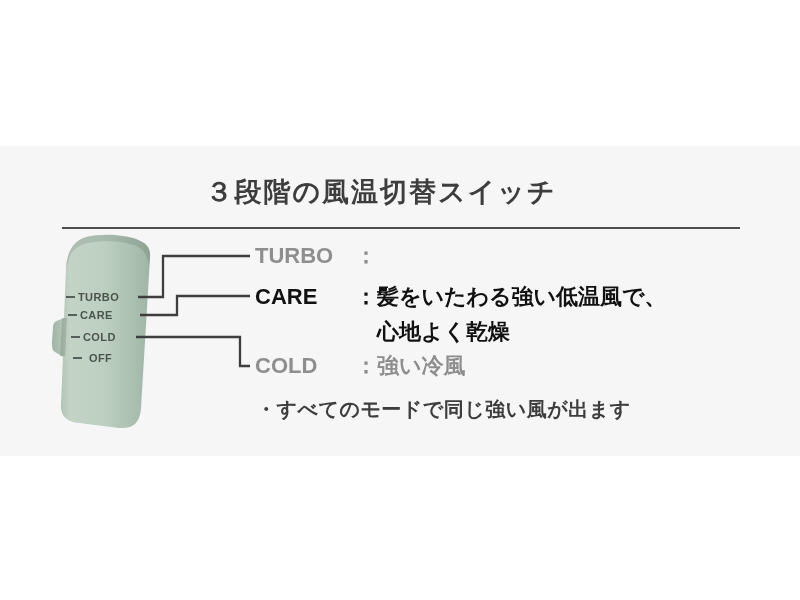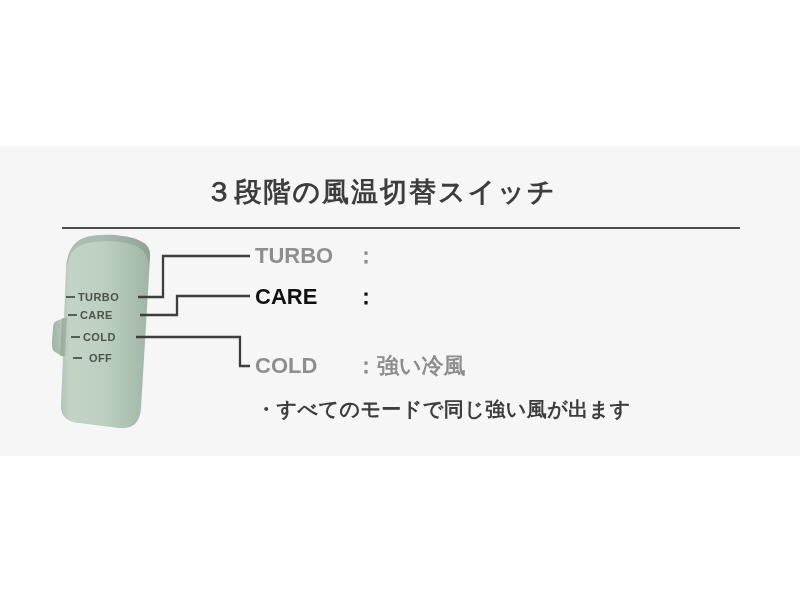--- a/index.html
+++ b/index.html
@@ -111,20 +111,22 @@
 
 <div class="abs txt mode-row gray" style="left:255px;top:243px;">
   <span class="mode-label">TURBO</span>
   <span class="mode-colon">：</span>
 </div>
 
 <div class="abs txt mode-row dark care-row" style="left:255px;top:279px;">
   <span class="mode-label">CARE</span>
   <span class="mode-colon">：</span>
   <span class="mode-desc care-desc">
+    <span class="line">髪をいたわる強い低温風で、</span>
+    <span class="line">心地よく乾燥</span>
   </span>
 </div>
 
 <div class="abs txt mode-row gray" style="left:255px;top:353px;">
   <span class="mode-label">COLD</span>
   <span class="mode-colon">：</span>
   <span class="mode-desc">強い冷風</span>
 </div>
 
 <div class="abs txt note" style="left:256px;top:396px;">・すべてのモードで同じ強い風が出ます</div>

